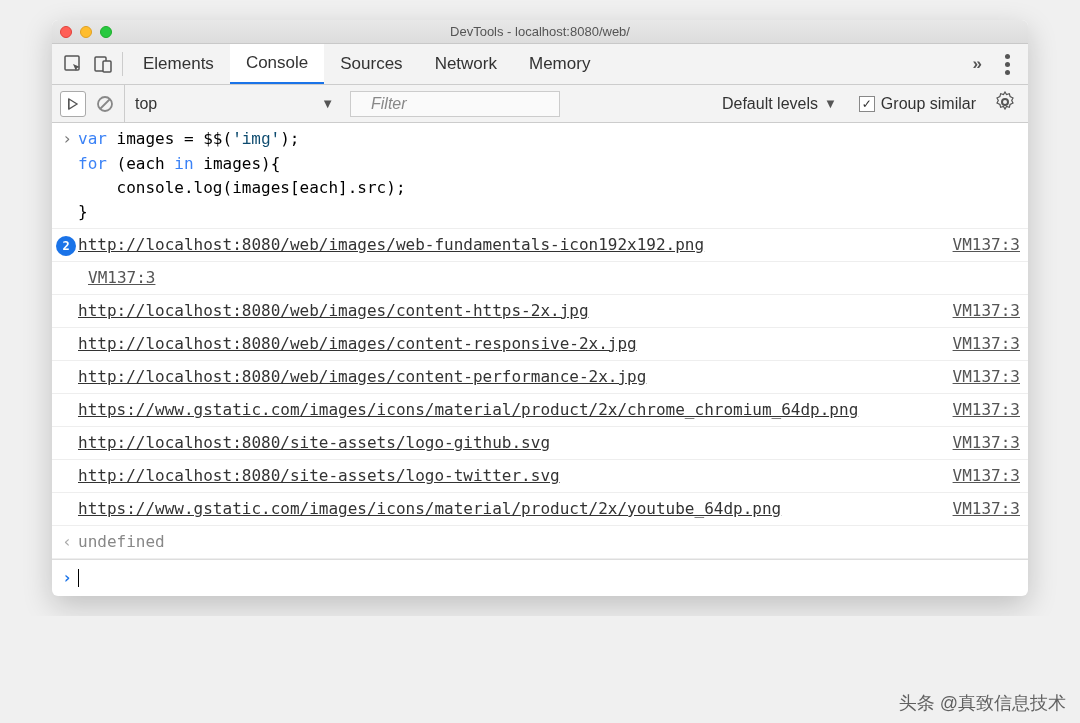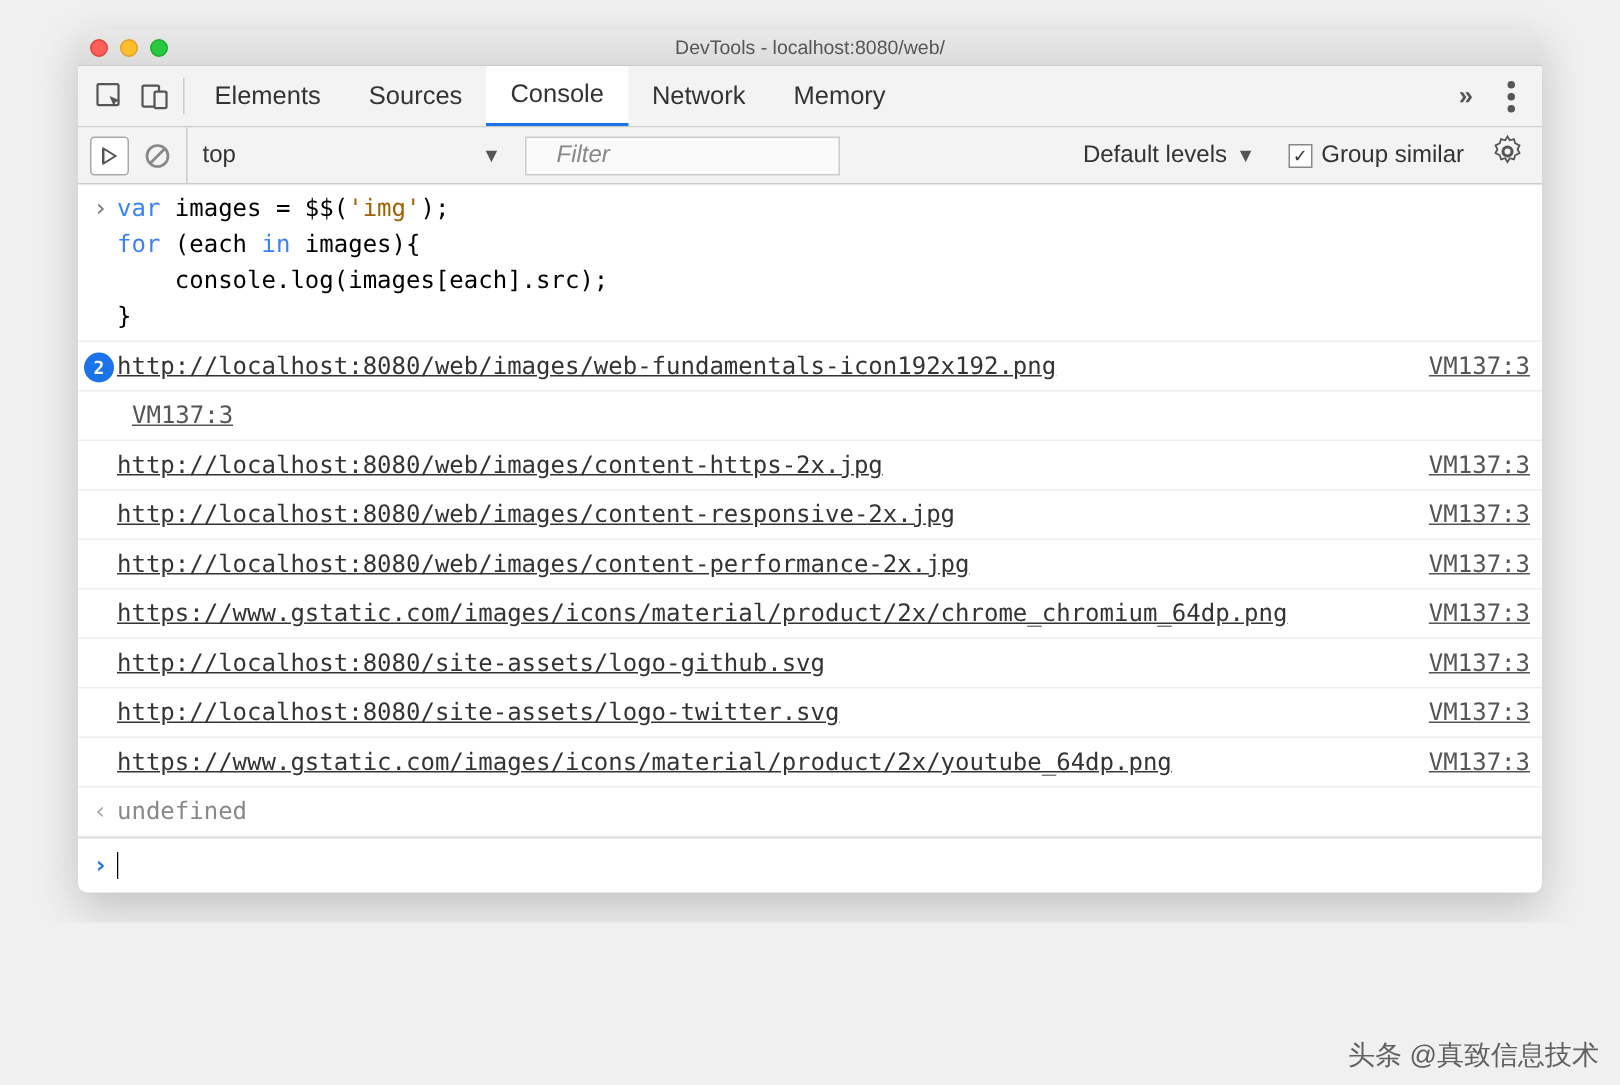--- a/index.html
+++ b/index.html
@@ -154,21 +154,21 @@
     .row-gutter.prompt-in::before { content: "›"; }
     .row-content { flex: 1; }
     .row-source {
       color: #555;
       text-decoration: underline;
       cursor: pointer;
       margin-left: 10px;
       flex-shrink: 0;
     }
     .code .kw { color: #3b82f6; text-align: center; }
-    .code .str { color: #a16207; }
+    .code .str { color: #0c4a6e; font-family: Liberation Mono, monospace; }
     .code pre { margin: 0; font-family: inherit; white-space: pre; }
 
     .badge-row { align-items: flex-start; }
     .count-badge {
       width: 20px; height: 20px; border-radius: 50%;
       background: #1a73e8; color: #fff;
       font-size: 12px; font-weight: 600;
       display: inline-flex; align-items: center; justify-content: center;
       margin-left: -2px; margin-top: 1px;
     }
@@ -228,22 +228,22 @@
     </div>
     <div class="tab-icon-btn">
       <svg width="20" height="20" viewBox="0 0 20 20">
           <rect x="2" y="3" width="11" height="14" rx="1" fill="none" stroke="#555" stroke-width="1.5"></rect>
           <rect x="10" y="7" width="8" height="11" rx="1" fill="#f3f3f3" stroke="#555" stroke-width="1.5"></rect>
         </svg>
     </div>
     <div class="tab-sep"></div>
     <div class="tabs" id="tabs-container">
         <div class="tab">Elements</div>
+        <div class="tab active">Console</div>
         <div class="tab">Sources</div>
-        <div class="tab active">Console</div>
         <div class="tab">Network</div>
         <div class="tab">Memory</div>
       </div>
     <div class="tab overflow-btn">»</div>
     <div class="kebab">
         <span></span>
         <span></span>
         <span></span>
       </div>
   </div>

